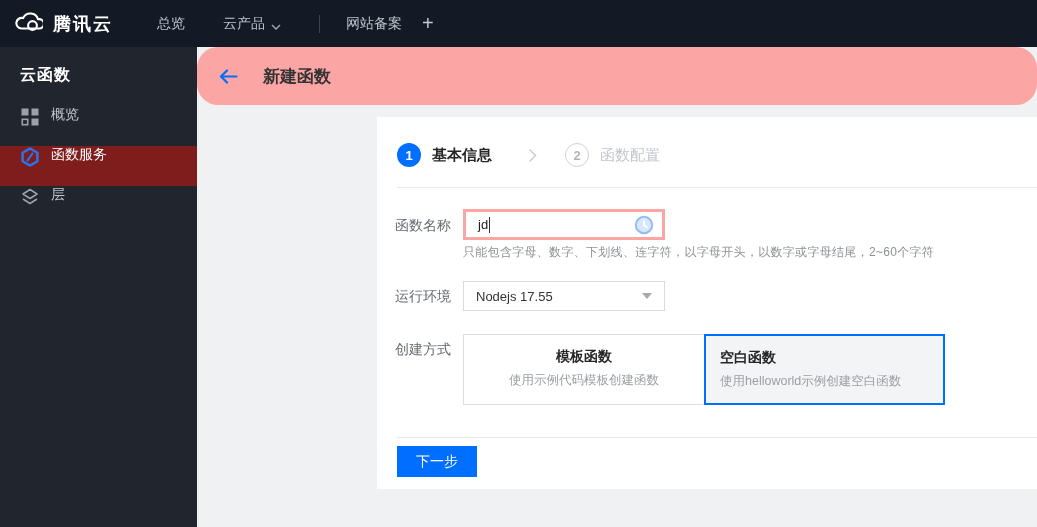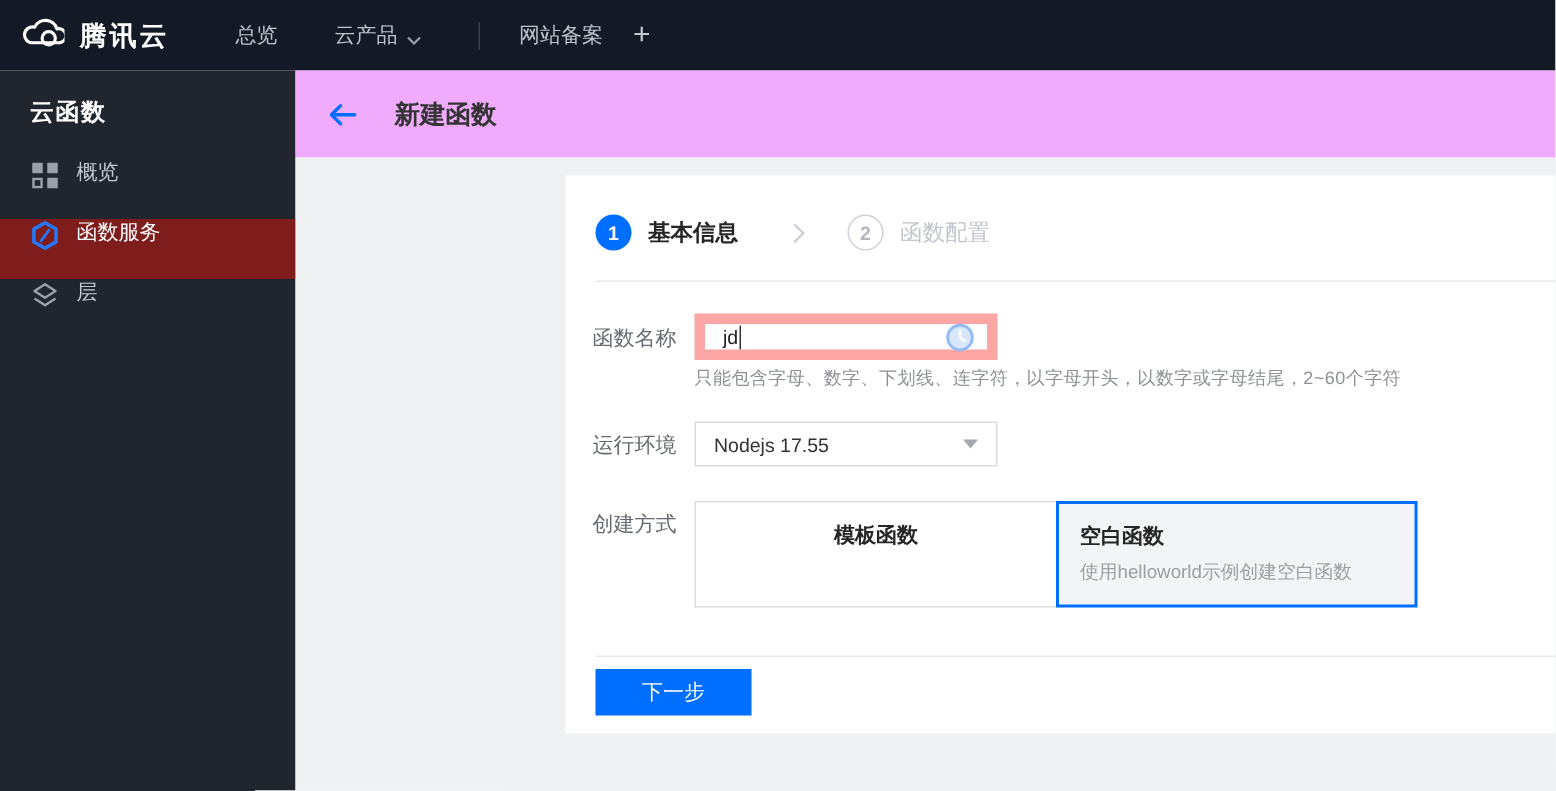--- a/index.html
+++ b/index.html
@@ -19,21 +19,21 @@
 
   
   .sidebar { position:absolute; left:0; top:47px; width:197px; height:480px; background:#21252e; }
   .sidebar-title { color:#ffffff; font-size:16px; font-weight:700; padding:18px 0 0 20px; letter-spacing:1px; }
   .side-menu { margin-top:20px; }
   .side-item { height:40px; display:flex; align-items:flex-start; padding-left:19px; color:#c3c7ce; font-size:14px; cursor:pointer; }
   .side-item .si-icon { width:22px; height:22px; display:flex; align-items:center; justify-content:center; margin-right:10px; }
   .side-item.active { background:#7f1d1d; color:#ffffff; }
 
   
-  .page-header { position:absolute; left:197px; top:47px; width:840px; height:58px; background:#f0abfc; display:flex; align-items:center; }
+  .page-header { position:absolute; left:197px; top:47px; width:840px; height:58px; background:#fca5a5; display:flex; align-items:center;border-radius:21px; }
   .back-btn { margin-left:21px; cursor:pointer; display:flex; align-items:center; }
   .page-title { font-size:17px; font-weight:700; color:#333333; margin-left:25px; }
 
   .content { position:absolute; left:197px; top:105px; width:840px; height:422px; background:#f0f1f3; }
   .card { position:absolute; left:180px; top:12px; right:0; height:372px; background:#ffffff; }
 
   
   .steps { position:absolute; left:20px; top:26px; display:flex; align-items:center; }
   .step-circle { width:24px; height:24px; border-radius:50%; display:flex; align-items:center; justify-content:center; font-size:13px; font-weight:700; }
   .step-circle.active { background:#006eff; color:#ffffff; }
@@ -42,38 +42,38 @@
   .step-label.active { color:#262626; font-weight:700; }
   .step-label.inactive { color:#c2c5cb; }
   .step-sep { margin:0 28px 0 36px; display:flex; align-items:center; }
 
   .divider { position:absolute; left:20px; right:0; height:1px; background:#e7e9ec; }
   .divider.d1 { top:70px; }
   .divider.d2 { top:320px; }
 
   
   .form-label { position:absolute; left:18px; font-size:14px; color:#666a70; }
-  .name-input { position:absolute; left:86px; top:92px; width:202px; height:31px; border:7px solid #fca5a5; background:#ffffff; display:flex; align-items:center; padding:0 8px 0 12px; }
+  .name-input { position:absolute; left:86px; top:92px; width:202px; height:31px; border:3px solid #fca5a5; background:#ffffff; display:flex; align-items:center; padding:0 8px 0 12px; }
   .name-value { font-size:13px; color:#222222; }
   .text-cursor { display:inline-block; width:1px; height:16px; background:#333333; margin-left:1px; }
   .name-input .clock { margin-left:auto; display:flex; align-items:center; }
   .hint { position:absolute; left:86px; top:127px; font-size:12px; color:#8d9095; letter-spacing:0.3px; }
 
   .runtime-select { position:absolute; left:86px; top:164px; width:202px; height:30px; border:1px solid #d9dbde; background:#ffffff; display:flex; align-items:center; padding:0 12px; cursor:pointer; }
   .runtime-value { font-size:13px; color:#333333; }
   .select-caret { margin-left:auto; width:0; height:0; border-left:5px solid transparent; border-right:5px solid transparent; border-top:6px solid #a6aab0; }
 
   .method-cards { position:absolute; left:86px; top:217px; display:flex; }
   .method-card { width:241px; height:71px; padding:13px 14px; cursor:pointer; }
   .method-card.plain { background:#ffffff; border:1px solid #dcdee1; border-right:none;text-align:center; }
   .method-card.selected { background:#f3f4f6; border:2px solid #006eff; }
   .method-title { font-size:14px; font-weight:700; color:#262626; }
   .method-desc { font-size:12.5px; color:#9b9ea3; margin-top:6px; }
 
-  .next-btn { position:absolute; left:20px; top:329px; width:104px; height:31px; background:#006eff; color:#ffffff; font-size:14px; border:none; cursor:pointer; font-family:inherit; }
+  .next-btn { position:absolute; left:20px; top:329px; width:80px; height:31px; background:#006eff; color:#ffffff; font-size:14px; border:none; cursor:pointer; font-family:inherit; }
 </style>
 </head>
 <body>
 
 <div class="app">
 
   <header class="topbar">
     <div class="brand">
       <span>
         <svg width="30" height="23" viewBox="0 0 30 23">
@@ -177,20 +177,21 @@
       <span class="form-label" style="top:171px;">运行环境</span>
       <div class="runtime-select">
         <span class="runtime-value">Nodejs 17.55</span>
         <span class="select-caret"></span>
       </div>
 
       <span class="form-label" style="top:224px;">创建方式</span>
       <div class="method-cards">
         <div class="method-card plain">
           <div class="method-title">模板函数</div>
+          <div class="method-desc">使用示例代码模板创建函数</div>
         </div>
         <div class="method-card selected">
           <div class="method-title">空白函数</div>
           <div class="method-desc">使用helloworld示例创建空白函数</div>
         </div>
       </div>
 
       <div class="divider d2"></div>
 
       <button class="next-btn">下一步</button>

